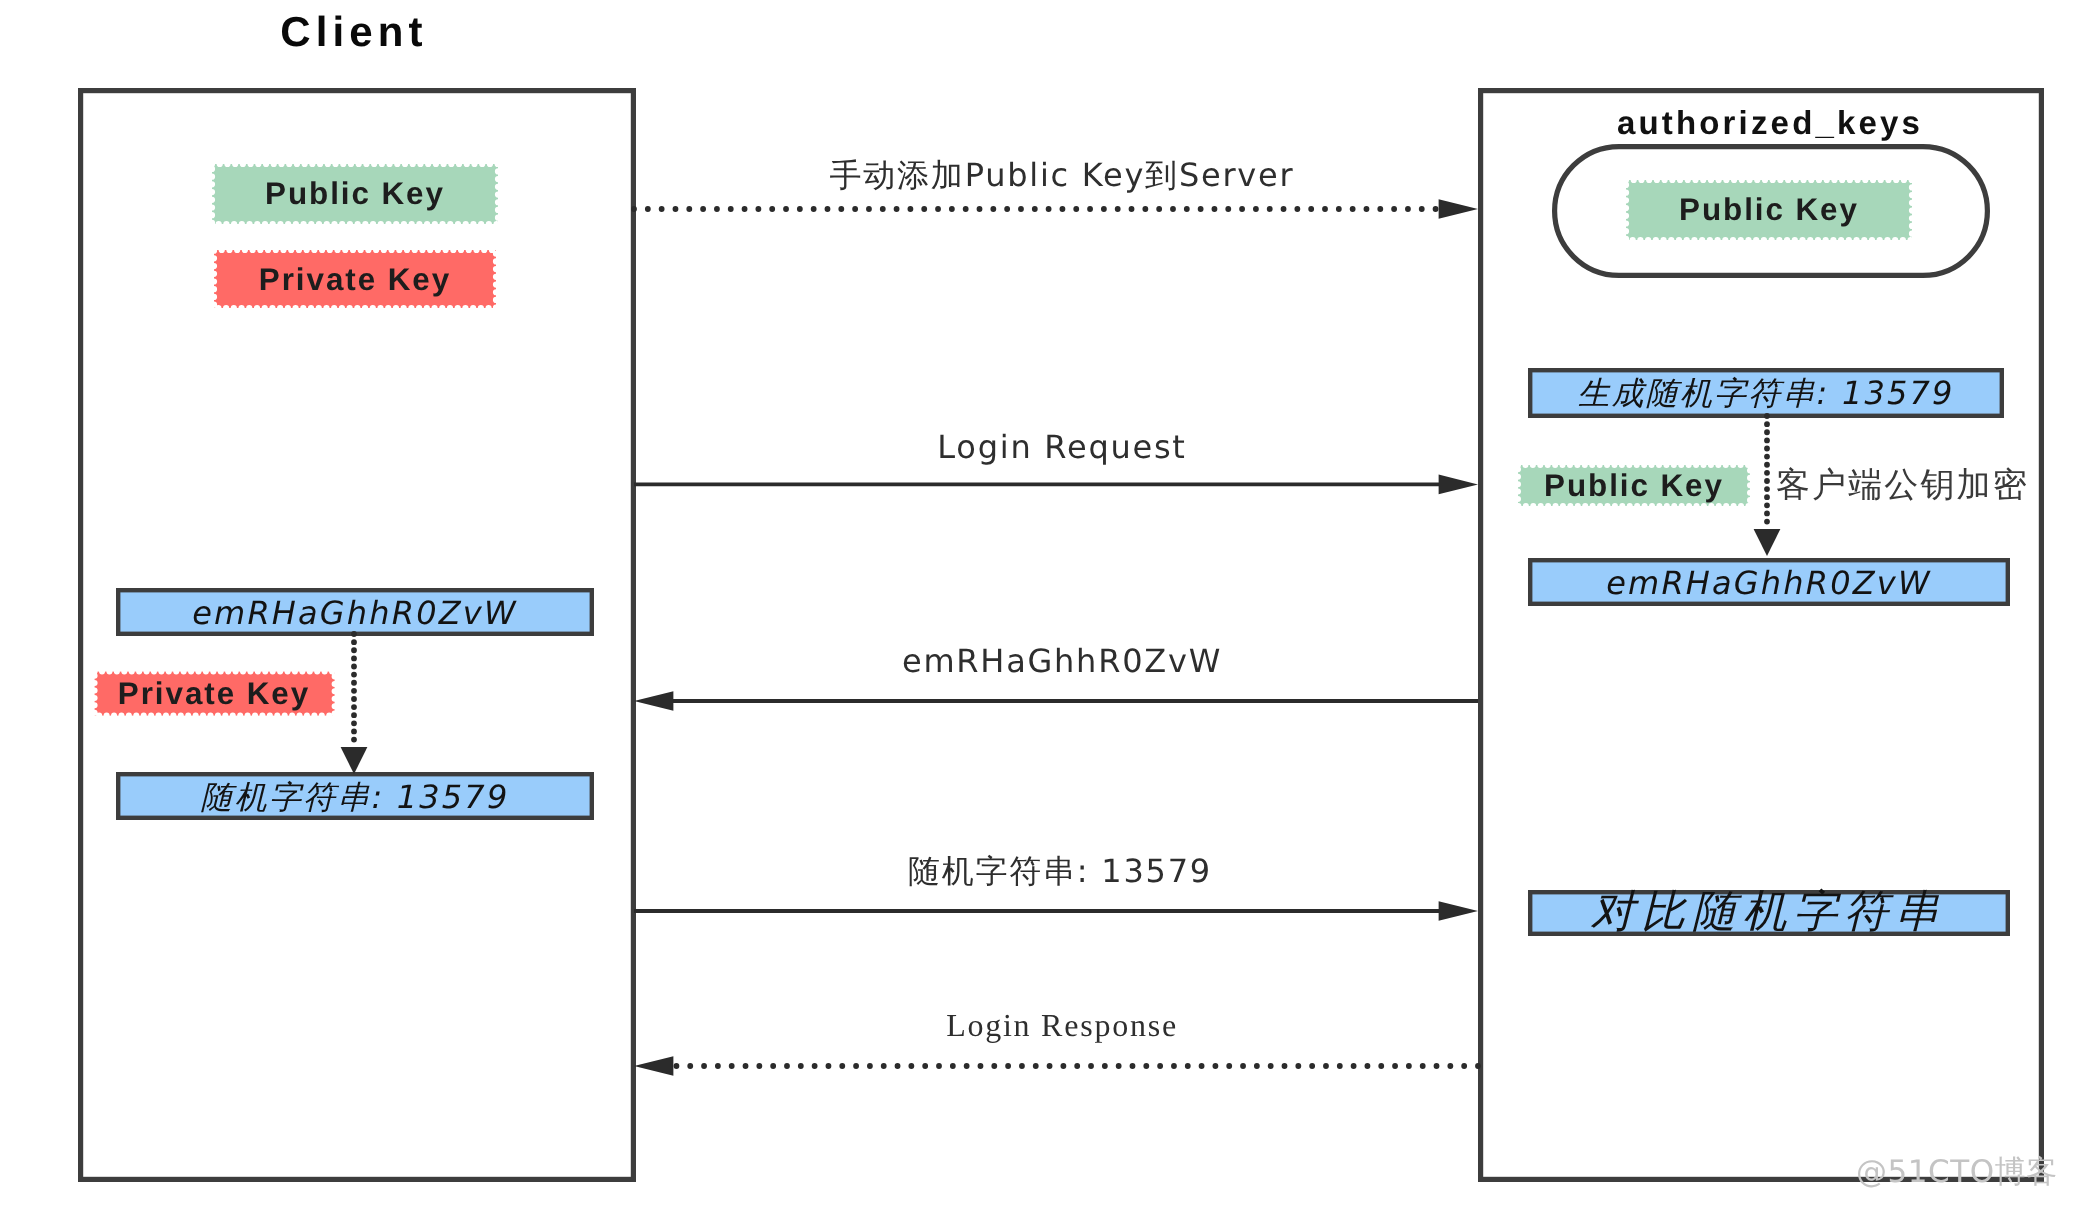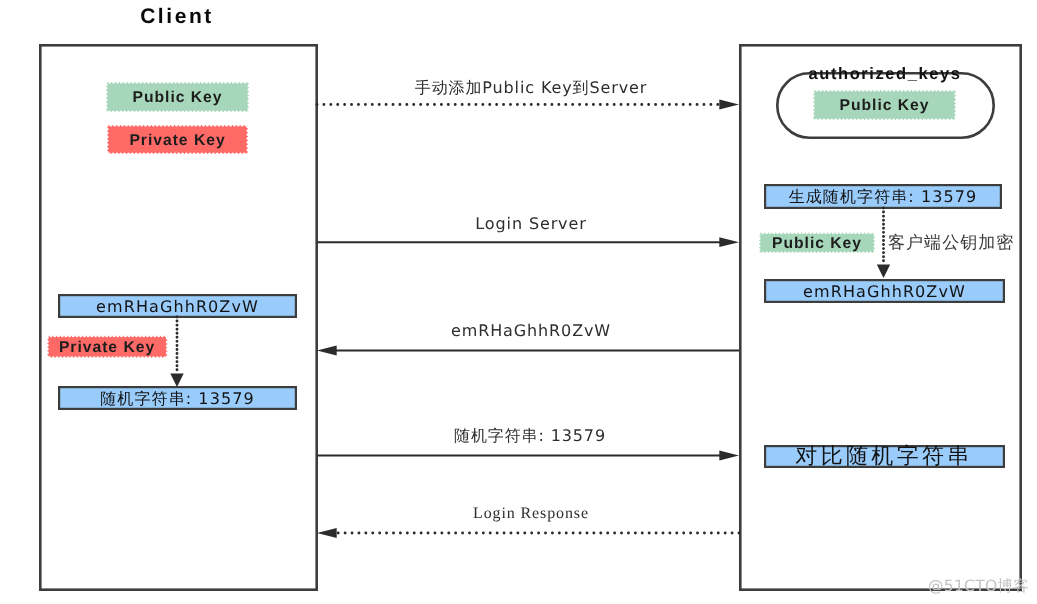--- a/index.html
+++ b/index.html
@@ -13,21 +13,21 @@
 
   .txt{position:absolute;white-space:nowrap;display:flex;align-items:center;
        justify-content:center;color:#1b1b1b;line-height:1;letter-spacing:0.042em;
        transform:translateZ(0);}
   .lane-title{font-weight:bold;font-size:21px;color:#090909;letter-spacing:0.122em;
               font-family:"Liberation Sans","DejaVu Sans",sans-serif;}
   .akeys{font-weight:bold;font-size:16.5px;color:#111;letter-spacing:0.096em;
          font-family:"Liberation Sans","DejaVu Sans",sans-serif;}
   .tagtxt{font-weight:bold;color:#1d1d1d;letter-spacing:0.062em;
           font-family:"Liberation Sans","DejaVu Sans",sans-serif;}
-  .boxtxt{font-weight:normal;color:#131313;letter-spacing:0.068em;}
+  .boxtxt{font-weight:normal;color:#131313;letter-spacing:0.068em;font-style:italic;}
   .msg{color:#2e2e2e;letter-spacing:0.055em;}
   .vlabel{color:#3a3a3a;letter-spacing:0.062em;}
   .watermark{color:#c4c4c4;font-size:15.5px;letter-spacing:0.018em;}
 </style>
 </head>
 <body>
 
 <div id="stage">
 
   <svg class="layer" viewBox="0 0 1037 604">
@@ -85,37 +85,37 @@
 
     <line x1="883.5" y1="208" x2="883.5" y2="261" stroke="#2b2b2b" stroke-width="2.9" stroke-dasharray="0.01 4.05" stroke-linecap="round"></line>
     <polygon points="876.8,264.5 890.2,264.5 883.5,278" fill="#2b2b2b"></polygon>
 
     <line x1="177" y1="317" x2="177" y2="370" stroke="#2b2b2b" stroke-width="2.9" stroke-dasharray="0.01 4.05" stroke-linecap="round"></line>
     <polygon points="170.3,373.5 183.7,373.5 177,387" fill="#2b2b2b"></polygon>
   </svg>
 
   <div class="txt lane-title" style="left:77px;top:4px;width:200px;height:24px;">Client</div>
 
-  <div class="txt akeys" style="left:778px;top:52px;width:214px;height:20px;margin-top:12px;">authorized_keys</div>
+  <div class="txt akeys" style="left:778px;top:52px;width:214px;height:20px;">authorized_keys</div>
 
   <div class="txt tagtxt" style="left:106px;top:83px;width:143px;height:30px;font-size:15.7px;">Public Key</div>
   <div class="txt tagtxt" style="left:107px;top:126px;width:141px;height:29px;font-size:15.7px;">Private Key</div>
   <div class="txt tagtxt" style="left:813px;top:91px;width:143px;height:30px;font-size:15.7px;">Public Key</div>
   <div class="txt tagtxt" style="left:759px;top:233px;width:116px;height:21px;font-size:15.7px;">Public Key</div>
   <div class="txt tagtxt" style="left:47px;top:337px;width:120px;height:22px;font-size:15.7px;">Private Key</div>
 
   <div class="txt boxtxt" style="left:764px;top:185px;width:238px;height:24px;font-size:16px;">生成随机字符串: 13579</div>
   <div class="txt boxtxt" style="left:764px;top:280px;width:241px;height:23px;font-size:16px;">emRHaGhhR0ZvW</div>
   <div class="txt boxtxt" style="left:764px;top:445px;width:240px;height:23px;font-size:22px;letter-spacing:0.152em;">对比随机字符串</div>
   <div class="txt boxtxt" style="left:58px;top:295px;width:239px;height:23px;font-size:16px;">emRHaGhhR0ZvW</div>
   <div class="txt boxtxt" style="left:58px;top:387px;width:239px;height:23px;font-size:16px;">随机字符串: 13579</div>
 
   <div class="txt vlabel" style="left:888px;top:233px;width:128px;height:20px;font-size:17px;justify-content:flex-start;">客户端公钥加密</div>
 
   <div class="txt msg" style="left:331px;top:78px;width:400px;height:20px;font-size:16px;">手动添加Public Key到Server</div>
-  <div class="txt msg" style="left:331px;top:214px;width:400px;height:20px;font-size:16px;">Login Server</div>
+  <div class="txt msg" style="left:331px;top:214px;width:400px;height:20px;font-size:16px;">Login Request</div>
   <div class="txt msg" style="left:331px;top:321px;width:400px;height:20px;font-size:16px;">emRHaGhhR0ZvW</div>
   <div class="txt msg" style="left:330px;top:426px;width:400px;height:20px;font-size:16px;">随机字符串: 13579</div>
   <div class="txt msg" style="left:331px;top:504px;width:400px;height:20px;font-size:16px;font-family:Liberation Serif, serif;">Login Response</div>
 
   <div class="txt watermark" style="left:928px;top:577px;width:104px;height:20px;justify-content:flex-start;">@51CTO博客</div>
 
 </div>
 
 </body></html>

